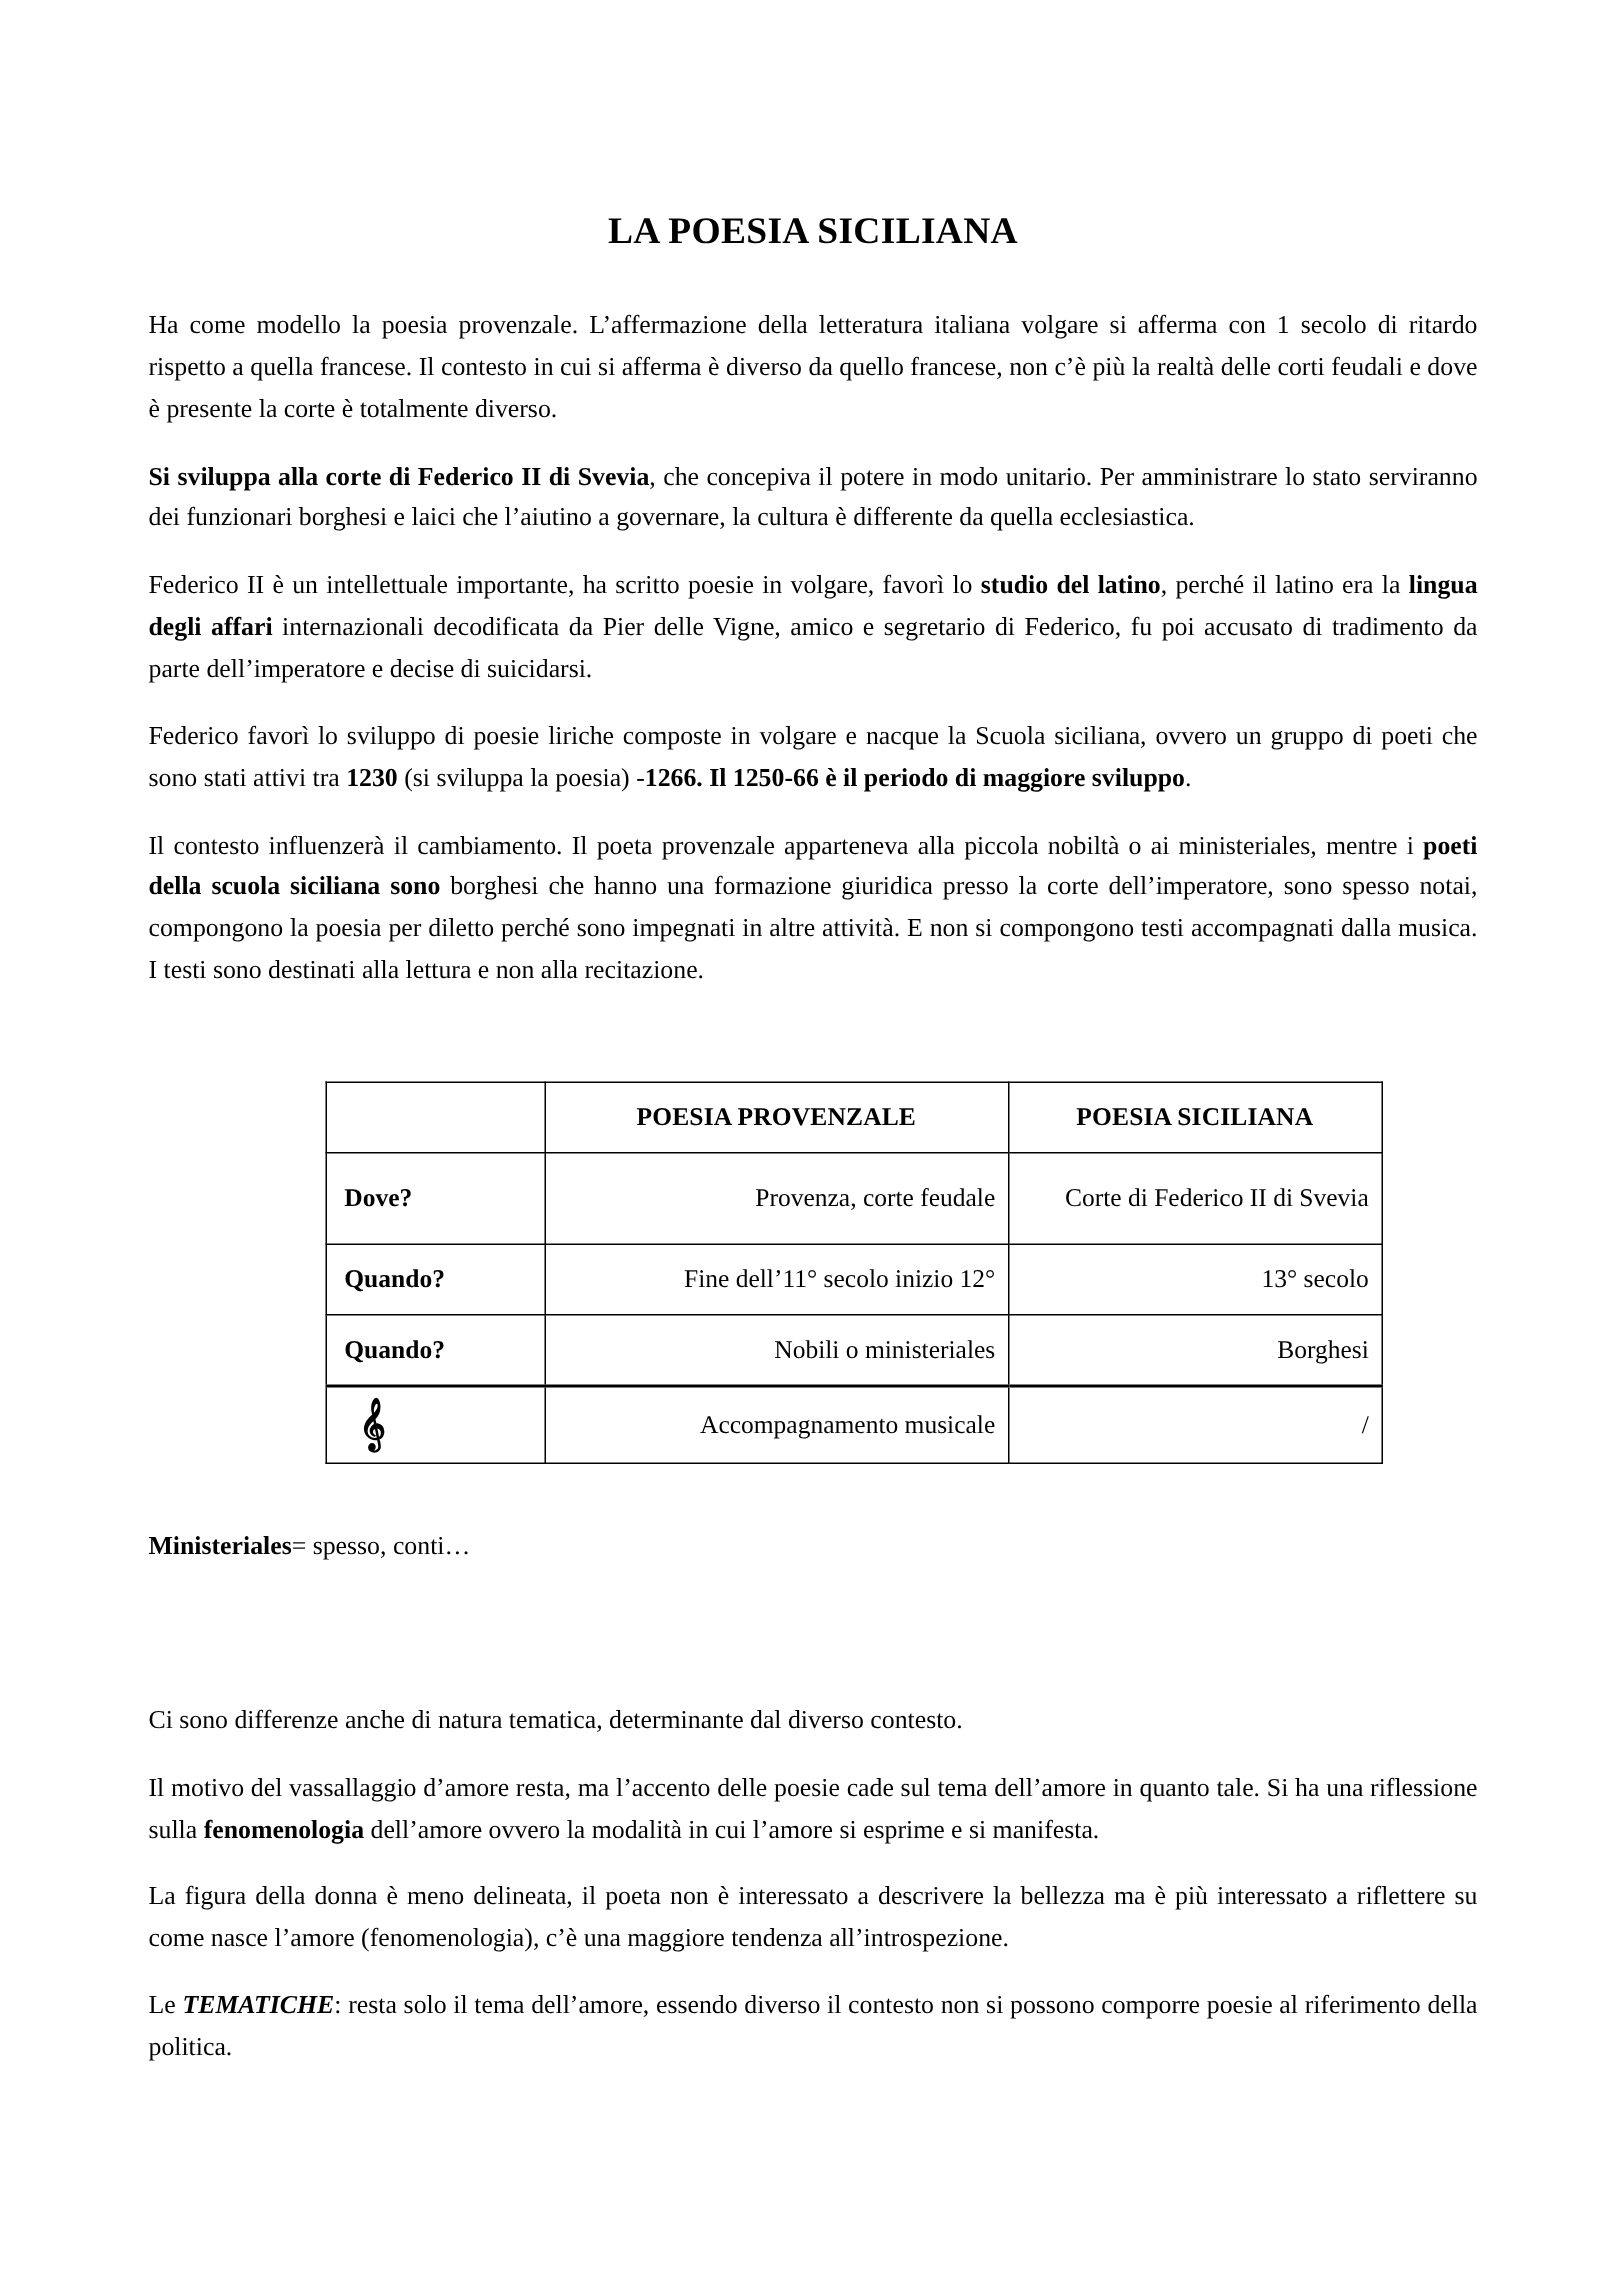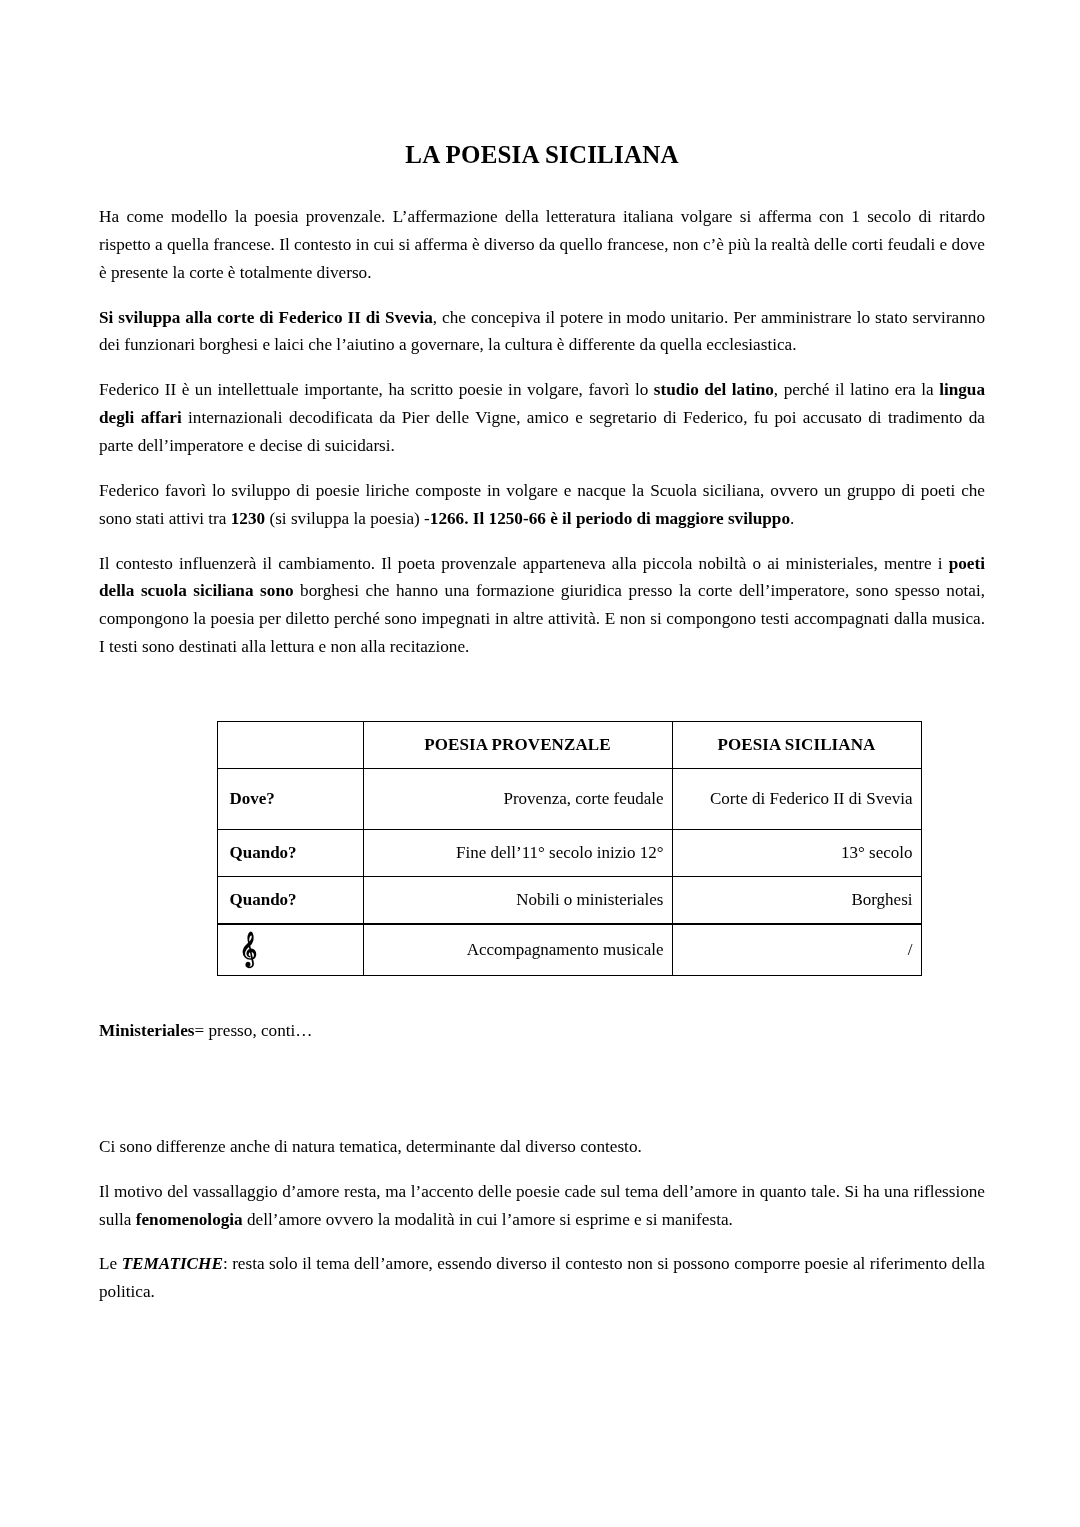--- a/index.html
+++ b/index.html
@@ -195,28 +195,29 @@
           <tr class="r-musica">
             <td class="rowhead"><span class="clef">𝄞</span></td>
             <td class="val">Accompagnamento musicale</td>
             <td class="val">/</td>
           </tr>
         </tbody>
       </table>
     </div>
 
     <div class="after-table">
-      <p class="note-line"><span class="b">Ministeriales</span><span>= presso, conti…</span></p>
+      <p class="note-line"><span class="b">Ministeriales</span><span>= spesso, conti…</span></p>
     </div>
 
     <div class="gap-block"></div>
 
     <div class="tail">
       <p class="para"><span>Ci sono differenze anche di natura tematica, determinante dal diverso contesto.</span></p>
 
       <p class="para"><span>Il motivo del vassallaggio d’amore resta, ma l’accento delle poesie cade sul tema dell’amore in quanto tale. Si ha una riflessione sulla </span><span class="b">fenomenologia</span><span> dell’amore ovvero la modalità in cui l’amore si esprime e si manifesta.</span></p>
 
+      <p class="para"><span>La figura della donna è meno delineata, il poeta non è interessato a descrivere la bellezza ma è più interessato a riflettere su come nasce l’amore (fenomenologia), c’è una maggiore tendenza all’introspezione.</span></p>
 
       <p class="para"><span>Le </span><span class="bi">TEMATICHE</span><span>: resta solo il tema dell’amore, essendo diverso il contesto non si possono comporre poesie al riferimento della politica.</span></p>
     </div>
 
   </div>
 </div>
 
 </body></html>

